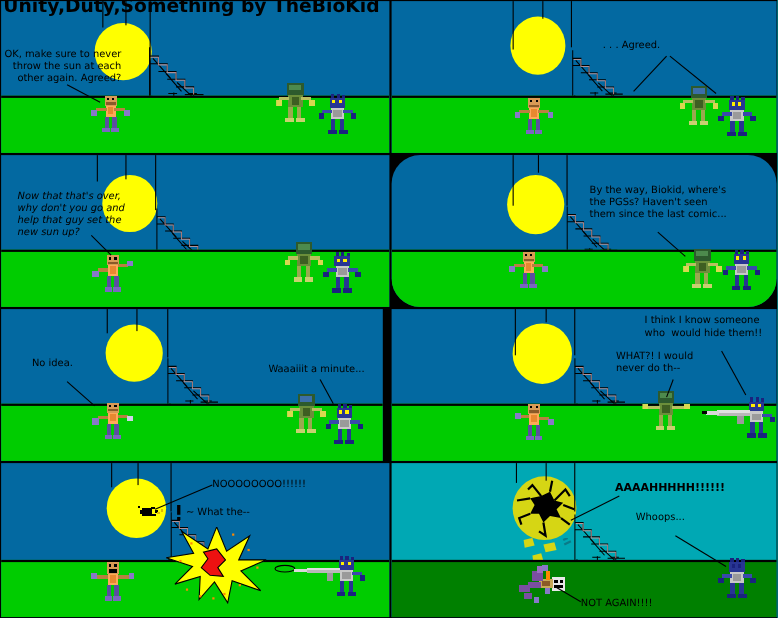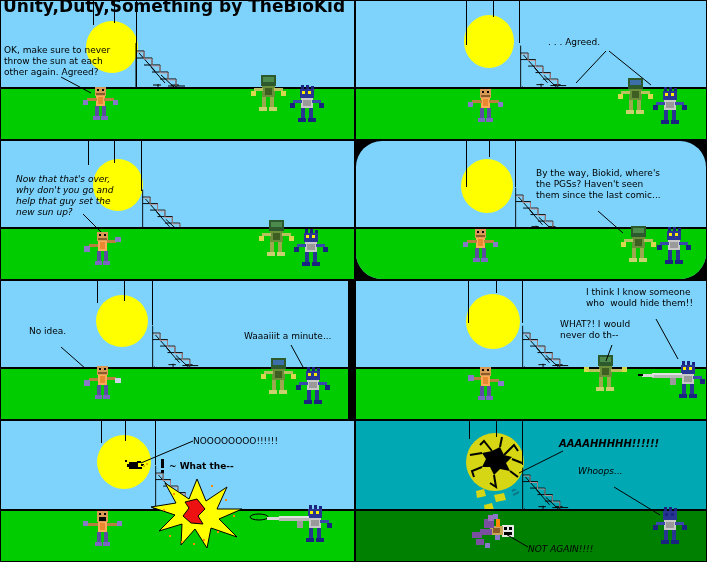--- a/index.html
+++ b/index.html
@@ -10,41 +10,41 @@
     overflow: hidden;
   }
   #comic {
     position: relative;
     width: 707px; height: 562px;
     background: #000;
   }
   .panel {
     position: absolute;
     overflow: hidden;
-    background: #7dd3fc;
+    background: #0369a1;
   }
   
   .p1 { left:1px;   top:1px;   width:353px; height:138px; }
   .p2 { left:356px; top:1px;   width:350px; height:138px; }
   .p3 { left:1px;   top:141px; width:353px; height:138px; }
   .p4 { left:356px; top:141px; width:350px; height:138px;border-radius:26px; }
   .p5 { left:1px;   top:281px; width:347px; height:138px; }
   .p6 { left:356px; top:281px; width:350px; height:138px; }
   .p7 { left:1px;   top:421px; width:353px; height:140px; }
   .p8 { left:356px; top:421px; width:350px; height:140px; }
 
   
   .ground {
     position: absolute; left:0; right:0; bottom:0;
     height: 52px;
     background: #00cc00;
     border-top: 2px solid #000;
   }
   .p8 .ground { background:#008000; }
-  .p8 { background:#00a8b4;font-style:italic; }
+  .p8 { background:#00a8b4; }
 
   
   .sun {
     position: absolute;
     border-radius: 50%;
     background: #ffff00;
   }
   .sun.dull { background:#d6d614; }
 
   
@@ -168,21 +168,21 @@
         <rect x="4" y="15" width="9" height="3" fill="#3949ab"></rect>
         <rect x="23" y="15" width="9" height="3" fill="#3949ab"></rect>
         <rect x="1" y="18" width="5" height="5" fill="#1a237e"></rect>
         <rect x="30" y="18" width="5" height="5" fill="#1a237e"></rect>
         <rect x="12" y="23" width="4" height="10" fill="#283593"></rect>
         <rect x="20" y="23" width="4" height="10" fill="#283593"></rect>
         <rect x="9" y="33" width="8" height="4" fill="#1a237e"></rect>
         <rect x="19" y="33" width="8" height="4" fill="#1a237e"></rect>
       </g>
     </svg>
-    <div class="speech" style="left:3px; top:44px;">OK, make sure to never
+    <div class="speech" style="left:3px; top:44px;text-align:right;">OK, make sure to never
 throw the sun at each
 other again. Agreed?</div>
     <svg class="lead" style="left:60px; top:76px;" width="40" height="18">
         <line x1="0" y1="0" x2="30" y2="16" stroke="#000" stroke-width="1"></line>
       </svg>
   </div>
 
   <div class="panel p2">
     <div class="sun" style="left:108px; top:14px; width:50px; height:53px;"></div>
     <div class="wire" style="left:110px; height:44px;"></div>
@@ -694,21 +694,21 @@
       </g>
     </svg>
     <div class="speech" style="left:192px; top:15px;">NOOOOOOOO!!!!!!</div>
     <svg class="lead" style="left:140px; top:20px;" width="55" height="26">
         <line x1="52" y1="0" x2="0" y2="22" stroke="#000" stroke-width="1"></line>
       </svg>
     <svg class="fx" style="left:159px; top:38px;" width="6" height="14" viewBox="0 0 6 14">
       <rect x="1" y="0" width="3" height="9" fill="#000"></rect>
         <rect x="1" y="11" width="3" height="3" fill="#000"></rect>
     </svg>
-    <div class="speech" style="left:168px; top:40px;font-weight:bold;">~ What the--</div>
+    <div class="speech" style="left:168px; top:40px;">~ What the--</div>
   </div>
 
   <div class="panel p8">
     <div class="sun dull" style="left:110px; top:12px; width:58px; height:58px;"></div>
 
     <svg class="fx" style="left:110px; top:12px;" width="58" height="58" viewBox="0 0 58 58">
       <polygon points="26,18 34,14 38,22 46,24 40,30 44,38 34,36 28,42 24,34 16,34 20,26 16,20" fill="#000"></polygon>
       <g stroke="#000" stroke-width="2" fill="none">
         <path d="M26,18 L18,8 L14,12"></path>
         <path d="M38,22 L48,12 L52,18"></path>

